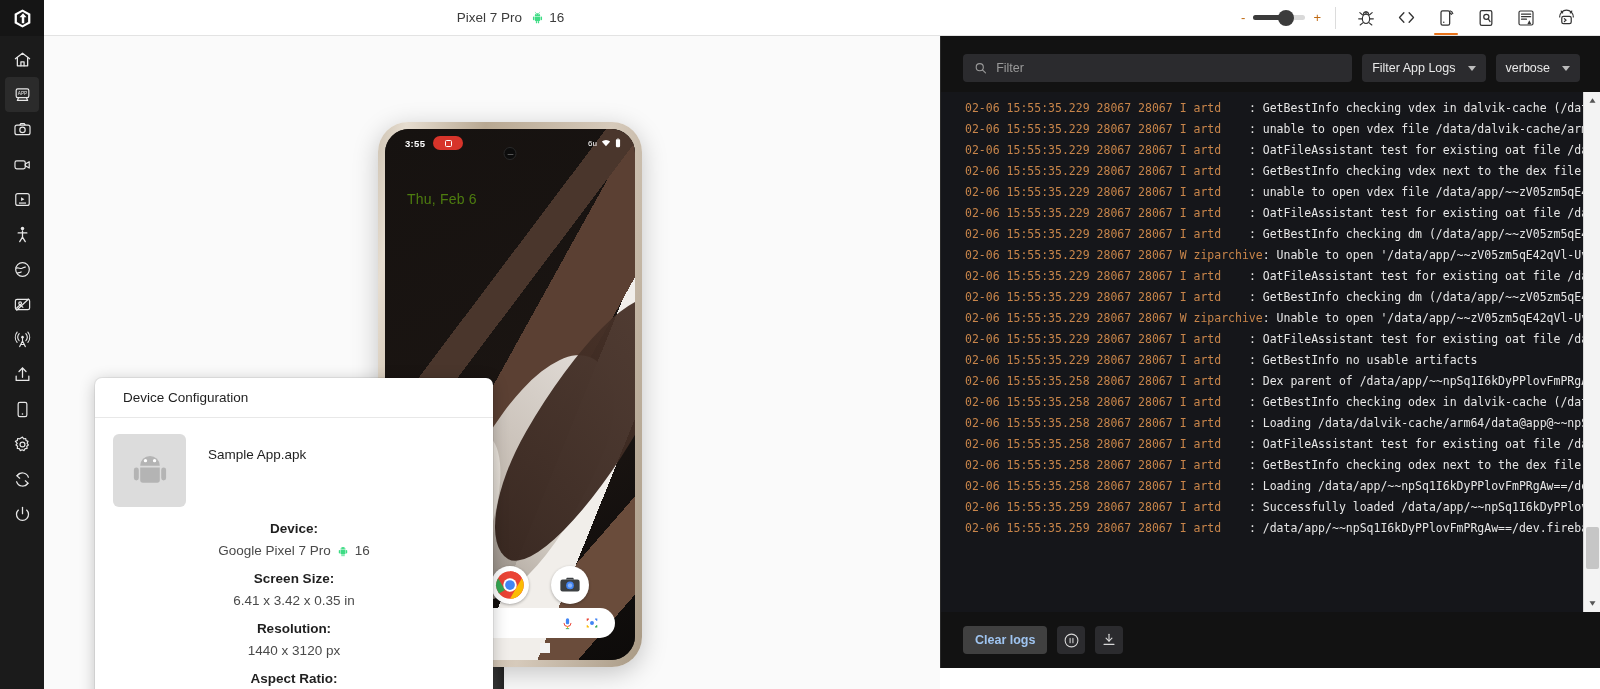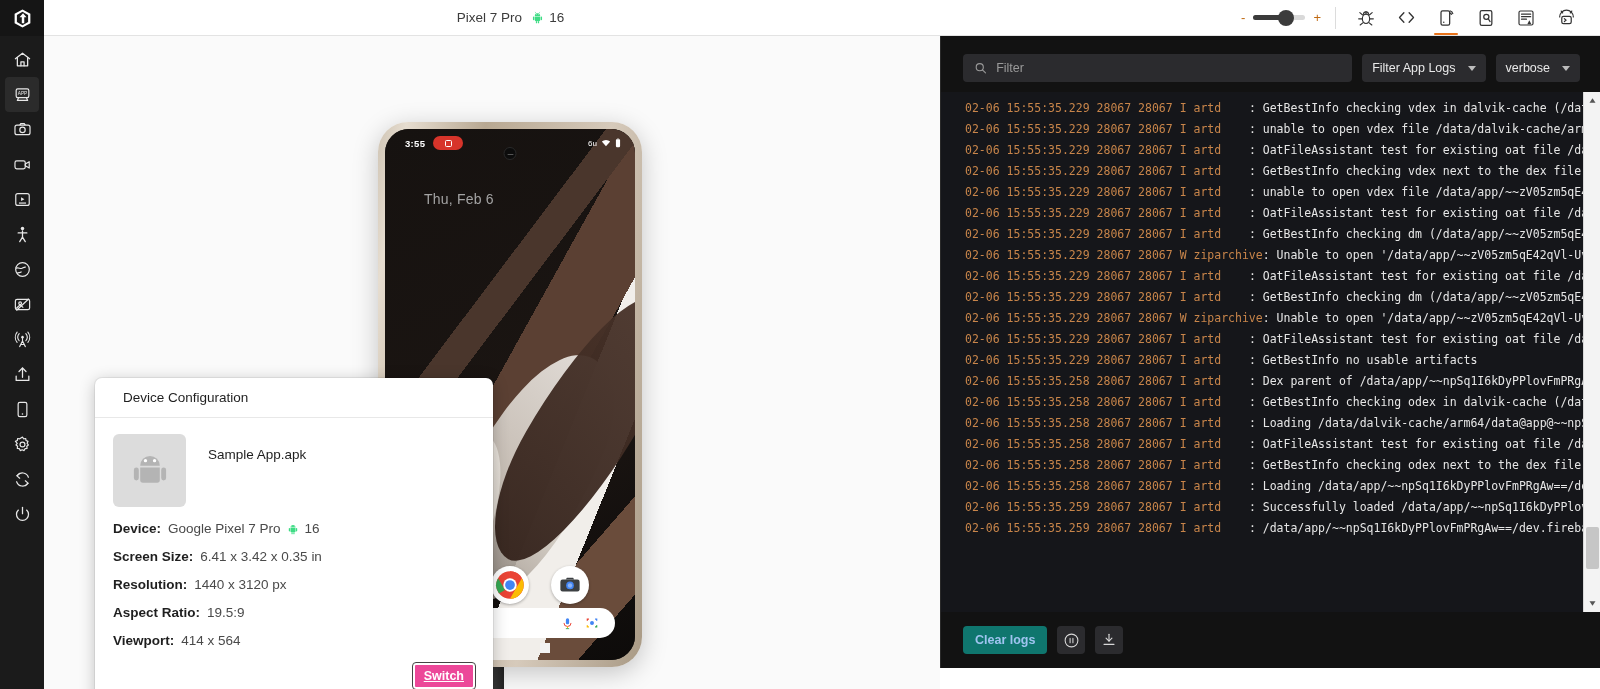--- a/index.html
+++ b/index.html
@@ -116,22 +116,22 @@
   }
   .rec-badge .sq { width: 7px; height: 7px; border: 1.4px solid #fff; border-radius: 1.5px; }
   .sb-right { margin-left: auto; display: flex; align-items: center; gap: 4px; font-size: 8px; }
   .punch {
     position: absolute; left: 50%; top: 18px; transform: translateX(-50%);
     width: 13px; height: 13px; border-radius: 50%;
     background: #0c0c0c; border: 1.6px solid #2a2a2a; z-index: 6;
   }
   .punch::after { content:''; position:absolute; left:3px; top:5.5px; width:6px; height:1.6px; background:#555; border-radius:1px; }
   .home-date {
-    position: absolute; left: 39px; top: 62px; z-index: 5;
-    color: #a3a3a3; font-size: 14px; letter-spacing: .2px;
+    position: absolute; left: 22px; top: 62px; z-index: 5;
+    color: #4d7c0f; font-size: 14px; letter-spacing: .2px;
   }
   .dock {
     position: absolute; left: 0; right: 0; bottom: 56px;
     display: flex; justify-content: center; gap: 22px; z-index: 6;
   }
   .dock-icon {
     width: 38px; height: 38px; border-radius: 50%;
     background: #ffffff; display: flex; align-items: center; justify-content: center;
     box-shadow: 0 1px 3px rgba(0,0,0,.3);
   }
@@ -163,21 +163,21 @@
     border-bottom: 1px solid #e8e8e8;
     font-size: 13.5px; color: #1f1f1f;
   }
   .dialog-body { flex: 1 1 auto; padding: 16px 18px 0 18px; position: relative; }
   .app-row { display: flex; align-items: flex-start; gap: 22px; margin-bottom: 14px; }
   .app-thumb {
     width: 73px; height: 73px; border-radius: 6px; background: #dcdcdc;
     display: flex; align-items: center; justify-content: center;
   }
   .app-name { font-size: 13.5px; color: #1f1f1f; padding-top: 13px; }
-  .spec-row { display: flex; align-items: center; gap: 7px; margin-bottom: 13px; font-size: 13.5px; }
+  .spec-row { display: flex; align-items: center; gap: 7px; margin-bottom: 13px; font-size: 13.5px; flex-direction: column; }
   .spec-label { color: #1f1f1f; font-weight: bold; }
   .spec-value { color: #4a4a4a; display: flex; align-items: center; gap: 6px; }
   .switch-btn {
     position: absolute; right: 18px; bottom: 14px;
     background: #ec4899; color: #ffffff;
     font-size: 12.5px; font-weight: bold;
     padding: 4px 9px; border: 2px solid #ffffff;
     outline: 1px solid #444; border-radius: 3px; cursor: pointer; text-decoration: underline;
   }
 
@@ -237,21 +237,21 @@
   .sb-track { flex: 1 1 auto; width: 17px; position: relative; }
   .sb-thumb {
     position: absolute; left: 2px; width: 13px; height: 42px; bottom: 26px;
     background: #c6c6c6; border-radius: 2px; cursor: pointer;
   }
   .logs-footer {
     height: 56px; flex: 0 0 56px; display: flex; align-items: center;
     gap: 10px; padding: 0 22px; background: #121212;
   }
   .clear-btn {
-    background: #0f766e; color: #9fc4f0; font-size: 12.5px; font-weight: bold;
+    background: #404040; color: #9fc4f0; font-size: 12.5px; font-weight: bold;
     border: 0; border-radius: 4px; padding: 7px 12px; cursor: pointer;
     font-family: "Liberation Sans", sans-serif;
   }
   .icon-btn {
     width: 28px; height: 28px; border-radius: 4px; background: #2b2b2e;
     display: flex; align-items: center; justify-content: center; cursor: pointer;
   }
 
   
   .tr-toolbar {

